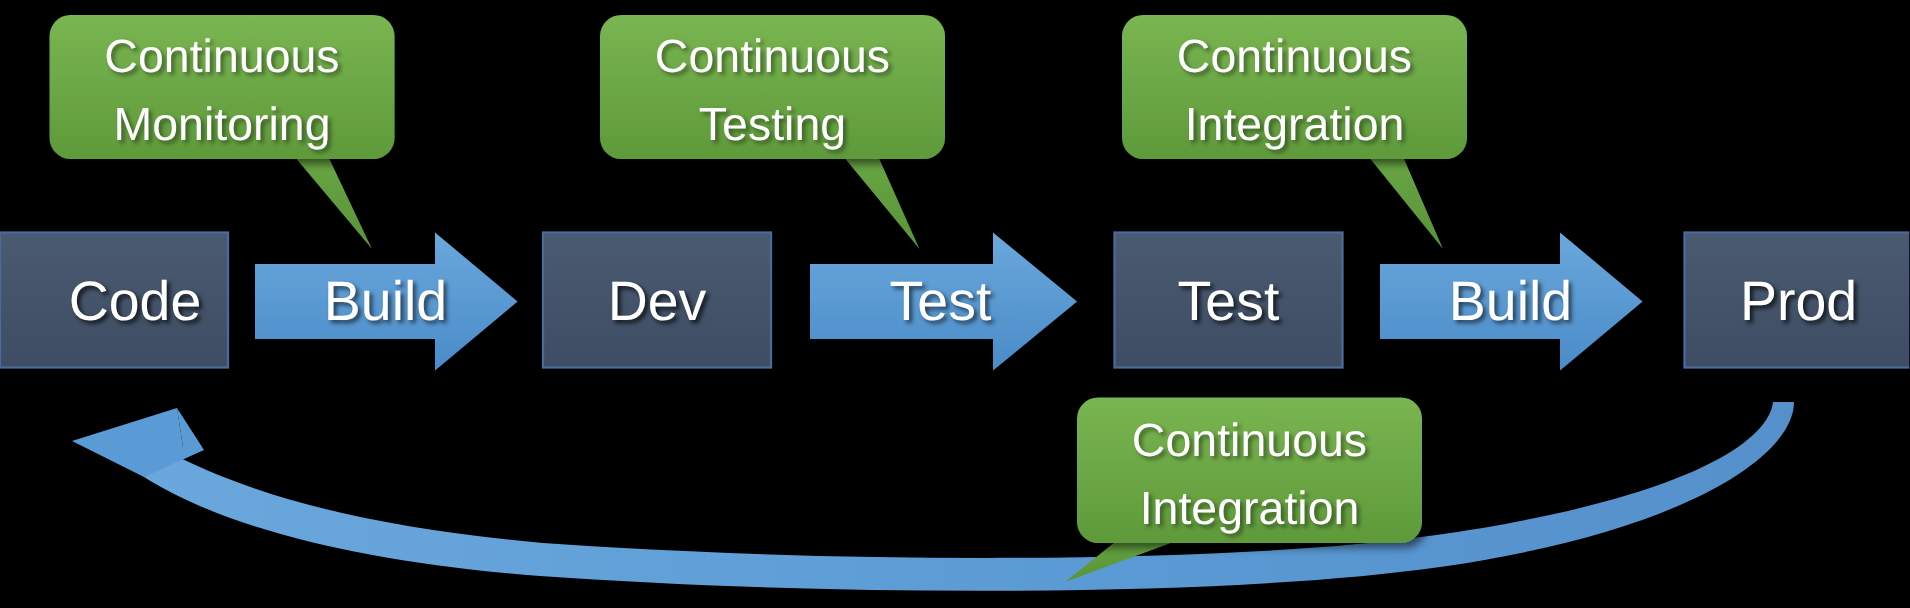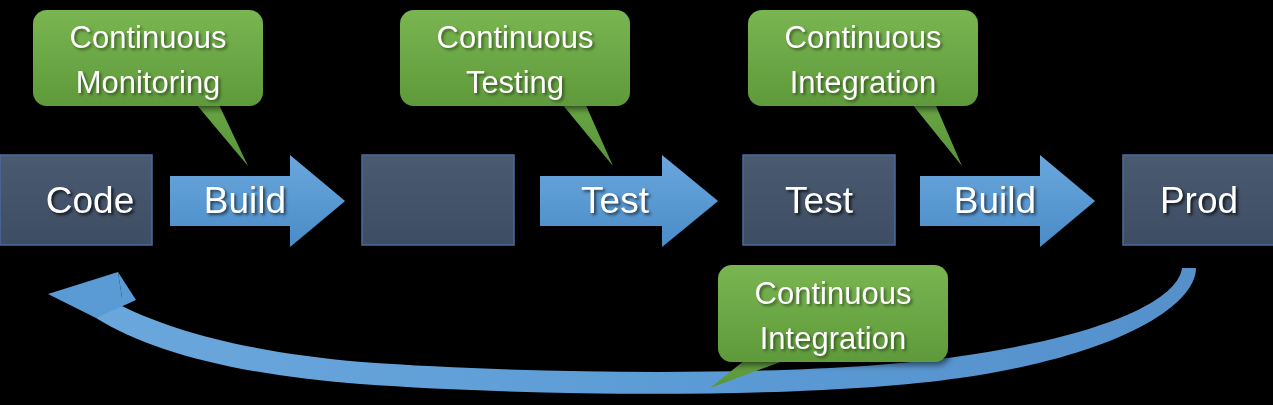--- a/index.html
+++ b/index.html
@@ -37,20 +37,21 @@
   }
   .stage-label {
     font-size: 37px;
     line-height: 1;
     text-shadow: 2px 2px 3px rgba(0,0,0,0.75);
   }
   .arrow-label {
     font-size: 37px;
     line-height: 1;
     text-shadow: 2px 2px 3px rgba(0,0,0,0.6);
+    padding-left: 12px;
   }
   .callout-label {
     font-size: 31px;
     line-height: 45px;
     text-shadow: 2px 2px 3px rgba(0,0,0,0.45);
   }
 </style>
 </head>
 <body>
 
@@ -149,20 +150,21 @@
     </g>
     <g>
       <rect x="748" y="10" width="230" height="96" rx="14" ry="14" fill="url(#gradGreen)" filter="url(#dropShadow)"></rect>
     </g>
     <g>
       <rect x="718" y="265" width="230" height="97" rx="14" ry="14" fill="url(#gradGreen)" filter="url(#dropShadow)"></rect>
     </g>
   </svg>
 
   <div class="stage-label" style="left:0px; top:182px; width:180px;">Code</div>
+  <div class="stage-label" style="left:362px; top:182px; width:152px;">Dev</div>
   <div class="stage-label" style="left:743px; top:182px; width:152px;">Test</div>
   <div class="stage-label" style="left:1123px; top:182px; width:152px;">Prod</div>
 
   <div class="arrow-label" style="left:170px; top:182px; width:150px;">Build</div>
   <div class="arrow-label" style="left:540px; top:182px; width:150px;">Test</div>
   <div class="arrow-label" style="left:920px; top:182px; width:150px;">Build</div>
 
   <div class="callout-label" style="left:33px; top:15px; width:230px;">
     <div>Continuous</div>
     <div>Monitoring</div>

